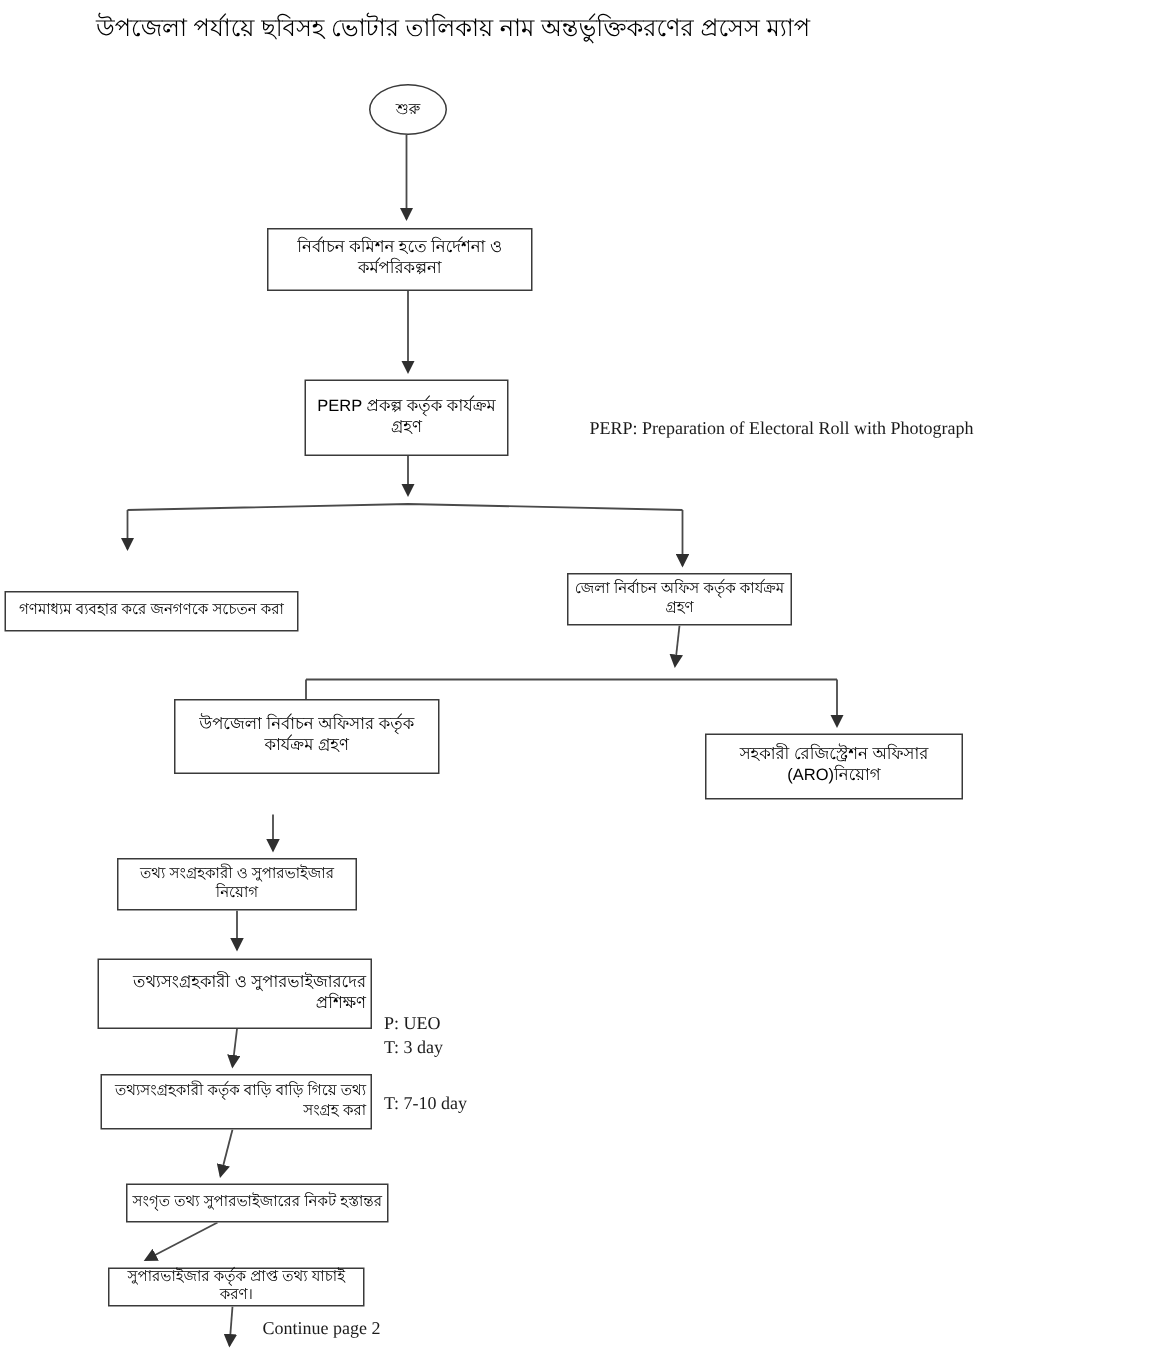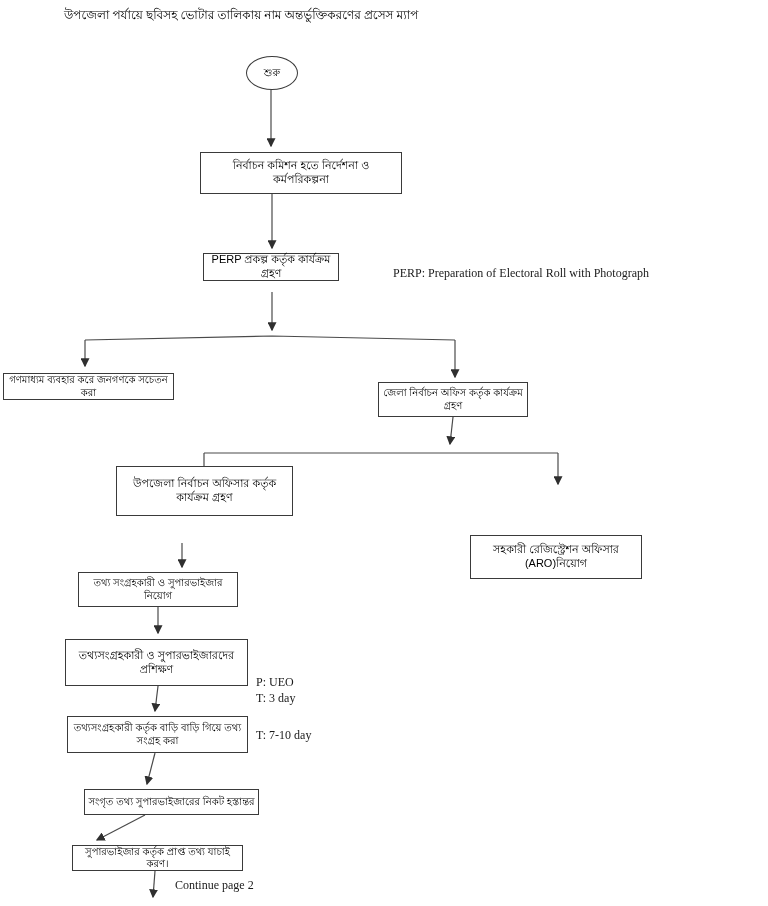--- a/index.html
+++ b/index.html
@@ -35,26 +35,25 @@
   .note{
     position:absolute;
     font-family:"Liberation Serif","DejaVu Serif",serif;
     font-size:12px;
     color:#1a1a1a;
     white-space:nowrap;
   }
   .title{
     position:absolute;
     left:64px;top:6px;
-    font-size:12px;
+    font-size:16px;
     white-space:nowrap;
-    font-family:Liberation Serif, serif;
   }
   .fs10{font-size:10px;}
-  .left-align{justify-content:flex-start;text-align:center;}
+  .left-align{justify-content:flex-start;text-align:right;}
 </style>
 </head>
 <body>
 
 <svg id="connectors" width="768" height="906" viewBox="0 0 768 906" xmlns="http://www.w3.org/2000/svg">
   <defs>
     <marker id="arrow" viewBox="0 0 10 10" refX="8.5" refY="5" markerWidth="7.5" markerHeight="7.5" orient="auto-start-reverse">
       <path d="M0,0 L10,5 L0,10 z" fill="#2f2f2f"></path>
     </marker>
   </defs>
@@ -77,43 +76,43 @@
     <line x1="155" y1="871" x2="153" y2="897" marker-end="url(#arrow)"></line>
   </g>
 </svg>
 
 <div class="title">উপজেলা পর্যায়ে ছবিসহ ভোটার তালিকায় নাম অন্তর্ভুক্তিকরণের প্রসেস ম্যাপ</div>
 
 <div class="oval" style="left:246px;top:56px;width:52px;height:34px;">
   <span>শুরু</span>
 </div>
 
-<div class="node" style="left:200px;top:152px;width:202px;height:42px;">
+<div class="node" style="left:178px;top:152px;width:177px;height:42px;">
   <span>নির্বাচন কমিশন হতে নির্দেশনা ও কর্মপরিকল্পনা</span>
 </div>
 
-<div class="node" style="left:203px;top:253px;width:136px;height:28px;">
+<div class="node" style="left:203px;top:253px;width:136px;height:51px;">
   <span>PERP প্রকল্প কর্তৃক কার্যক্রম গ্রহণ</span>
 </div>
 
-<div class="note" style="left:393px;top:266px;">PERP: Preparation of Electoral Roll with Photograph</div>
+<div class="note" style="left:393px;top:278px;">PERP: Preparation of Electoral Roll with Photograph</div>
 
-<div class="node fs10" style="left:3px;top:373px;width:171px;height:27px;">
+<div class="node fs10" style="left:3px;top:394px;width:196px;height:27px;">
   <span>গণমাধ্যম ব্যবহার করে জনগণকে সচেতন করা</span>
 </div>
 
 <div class="node fs10" style="left:378px;top:382px;width:150px;height:35px;">
   <span>জেলা নির্বাচন অফিস কর্তৃক কার্যক্রম গ্রহণ</span>
 </div>
 
 <div class="node" style="left:116px;top:466px;width:177px;height:50px;">
   <span>উপজেলা নির্বাচন অফিসার কর্তৃক কার্যক্রম গ্রহণ</span>
 </div>
 
-<div class="node" style="left:470px;top:489px;width:172px;height:44px;margin-top:46px;">
+<div class="node" style="left:470px;top:489px;width:172px;height:44px;">
   <span>সহকারী রেজিস্ট্রেশন অফিসার (ARO)নিয়োগ</span>
 </div>
 
 <div class="node fs10" style="left:78px;top:572px;width:160px;height:35px;">
   <span>তথ্য সংগ্রহকারী ও সুপারভাইজার নিয়োগ</span>
 </div>
 
 <div class="node left-align" style="left:65px;top:639px;width:183px;height:47px;">
   <span>তথ্যসংগ্রহকারী ও সুপারভাইজারদের প্রশিক্ষণ</span>
 </div>

